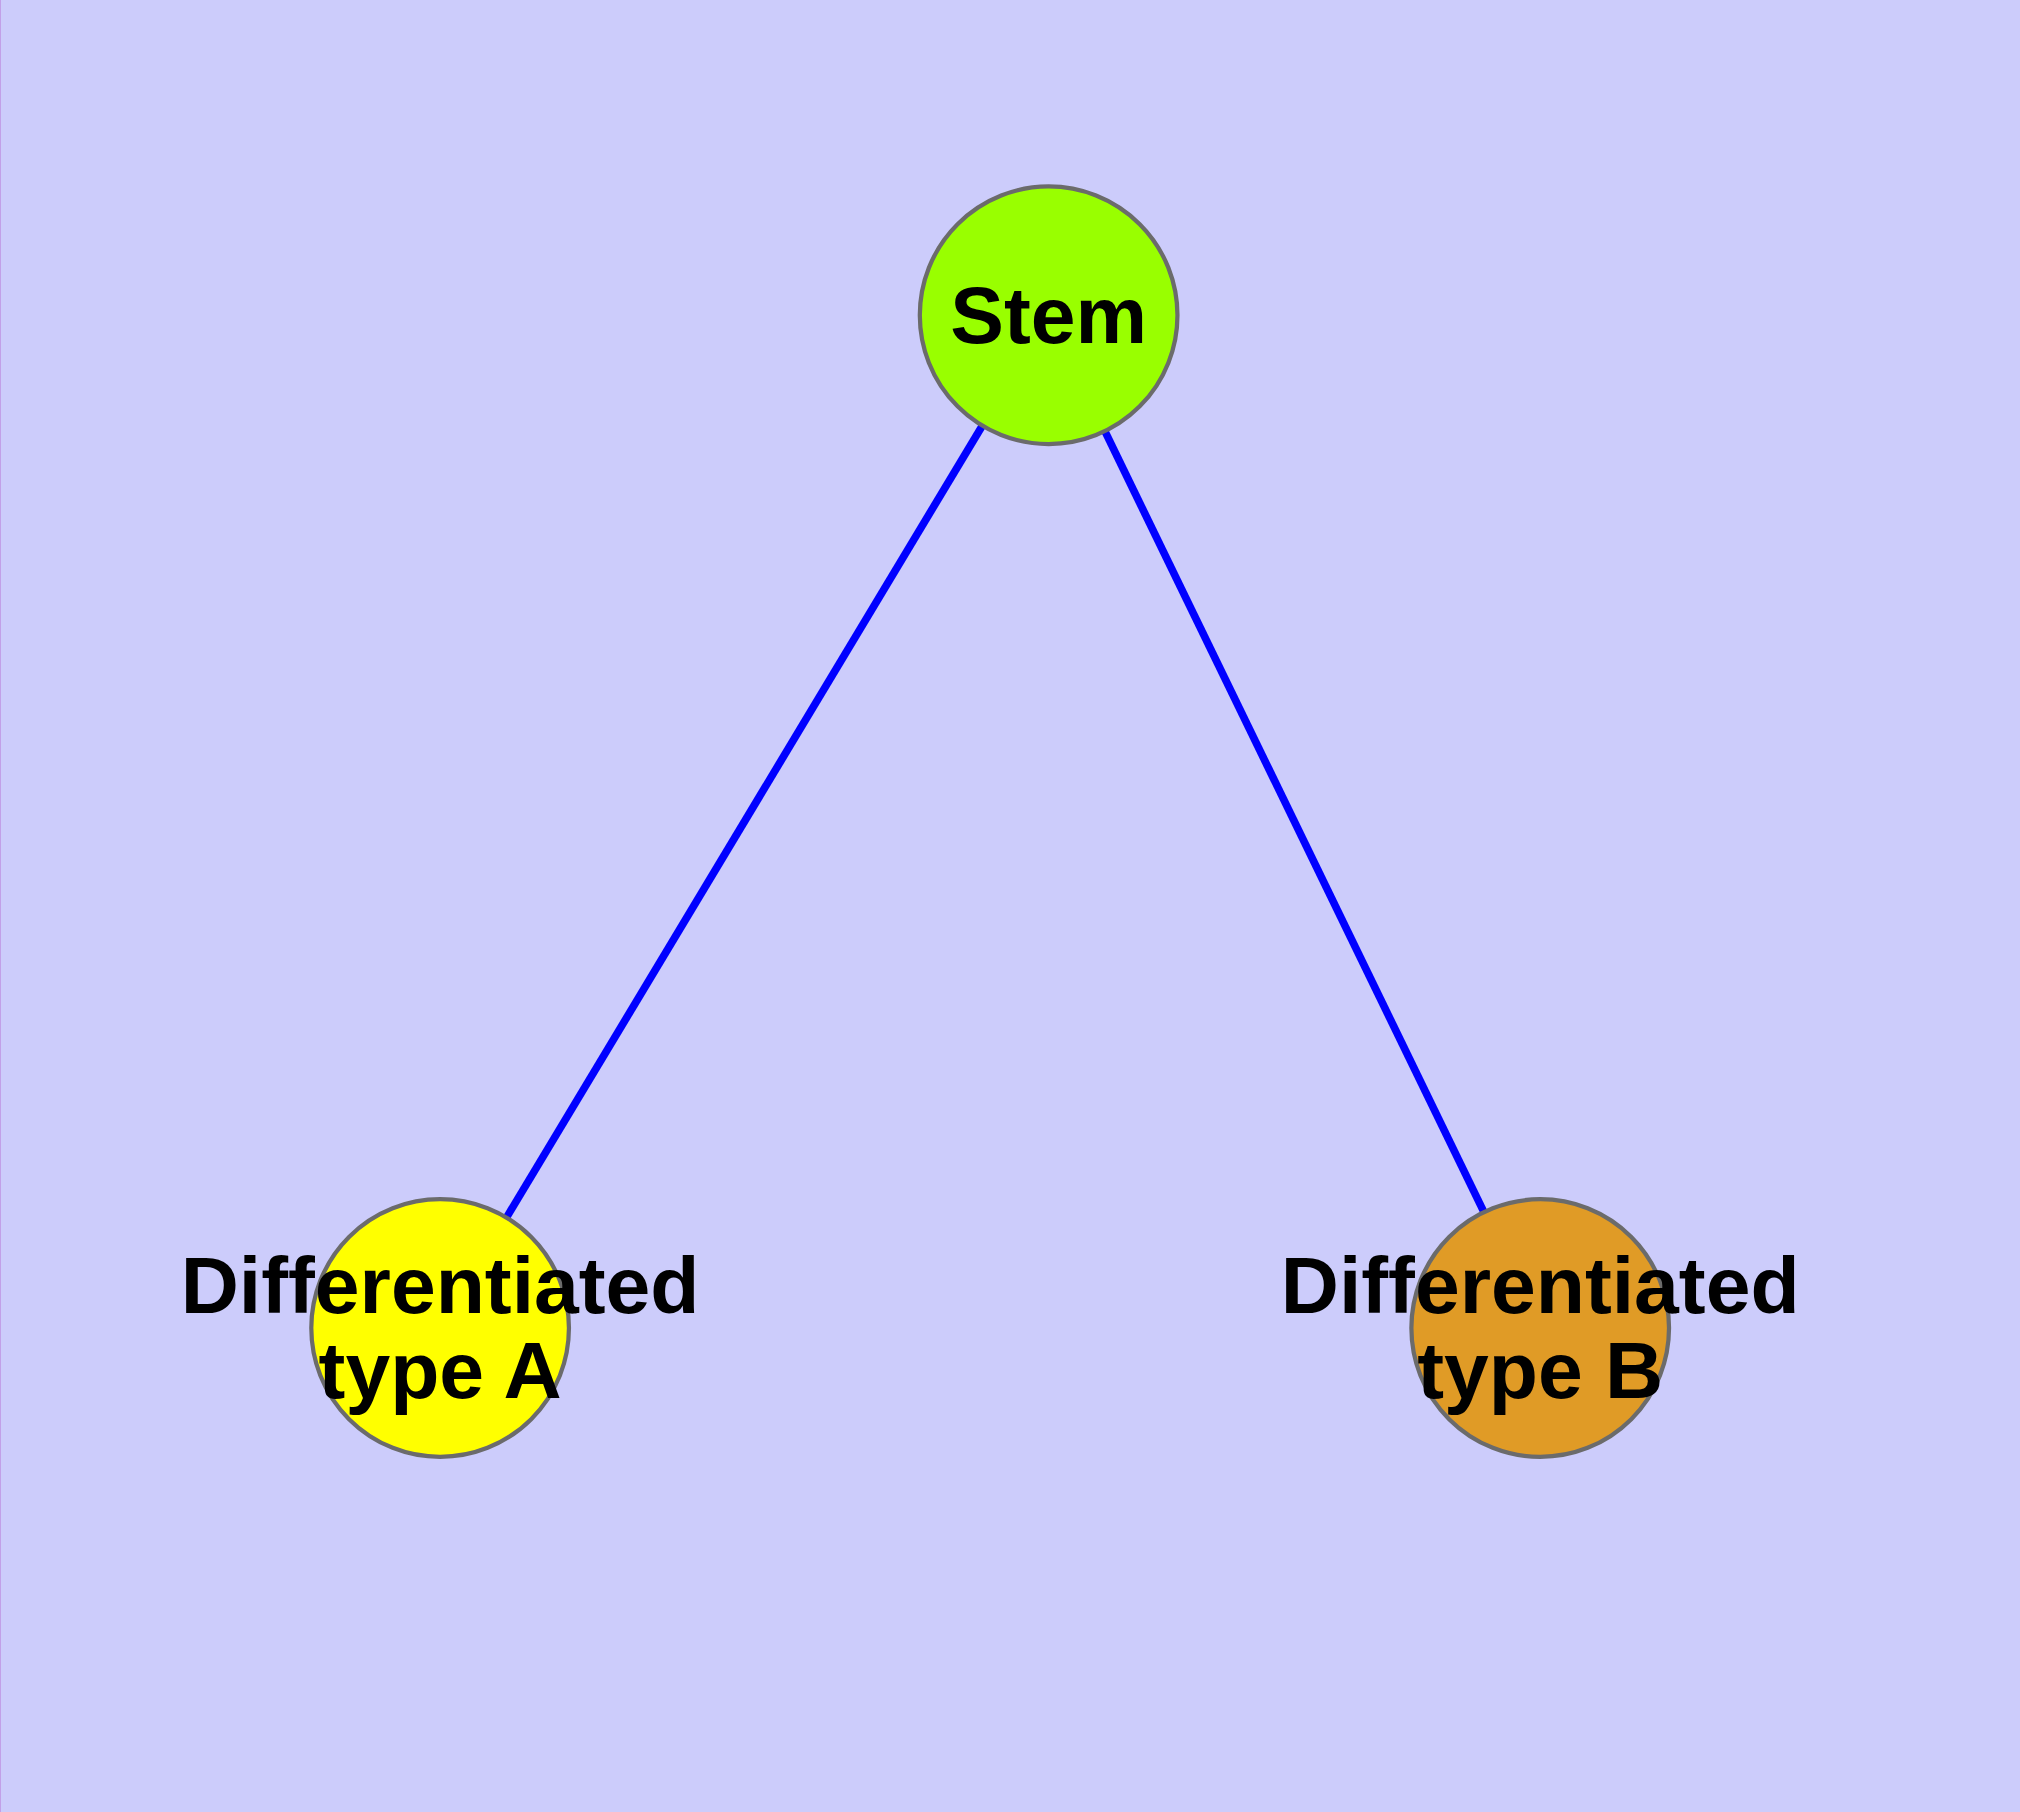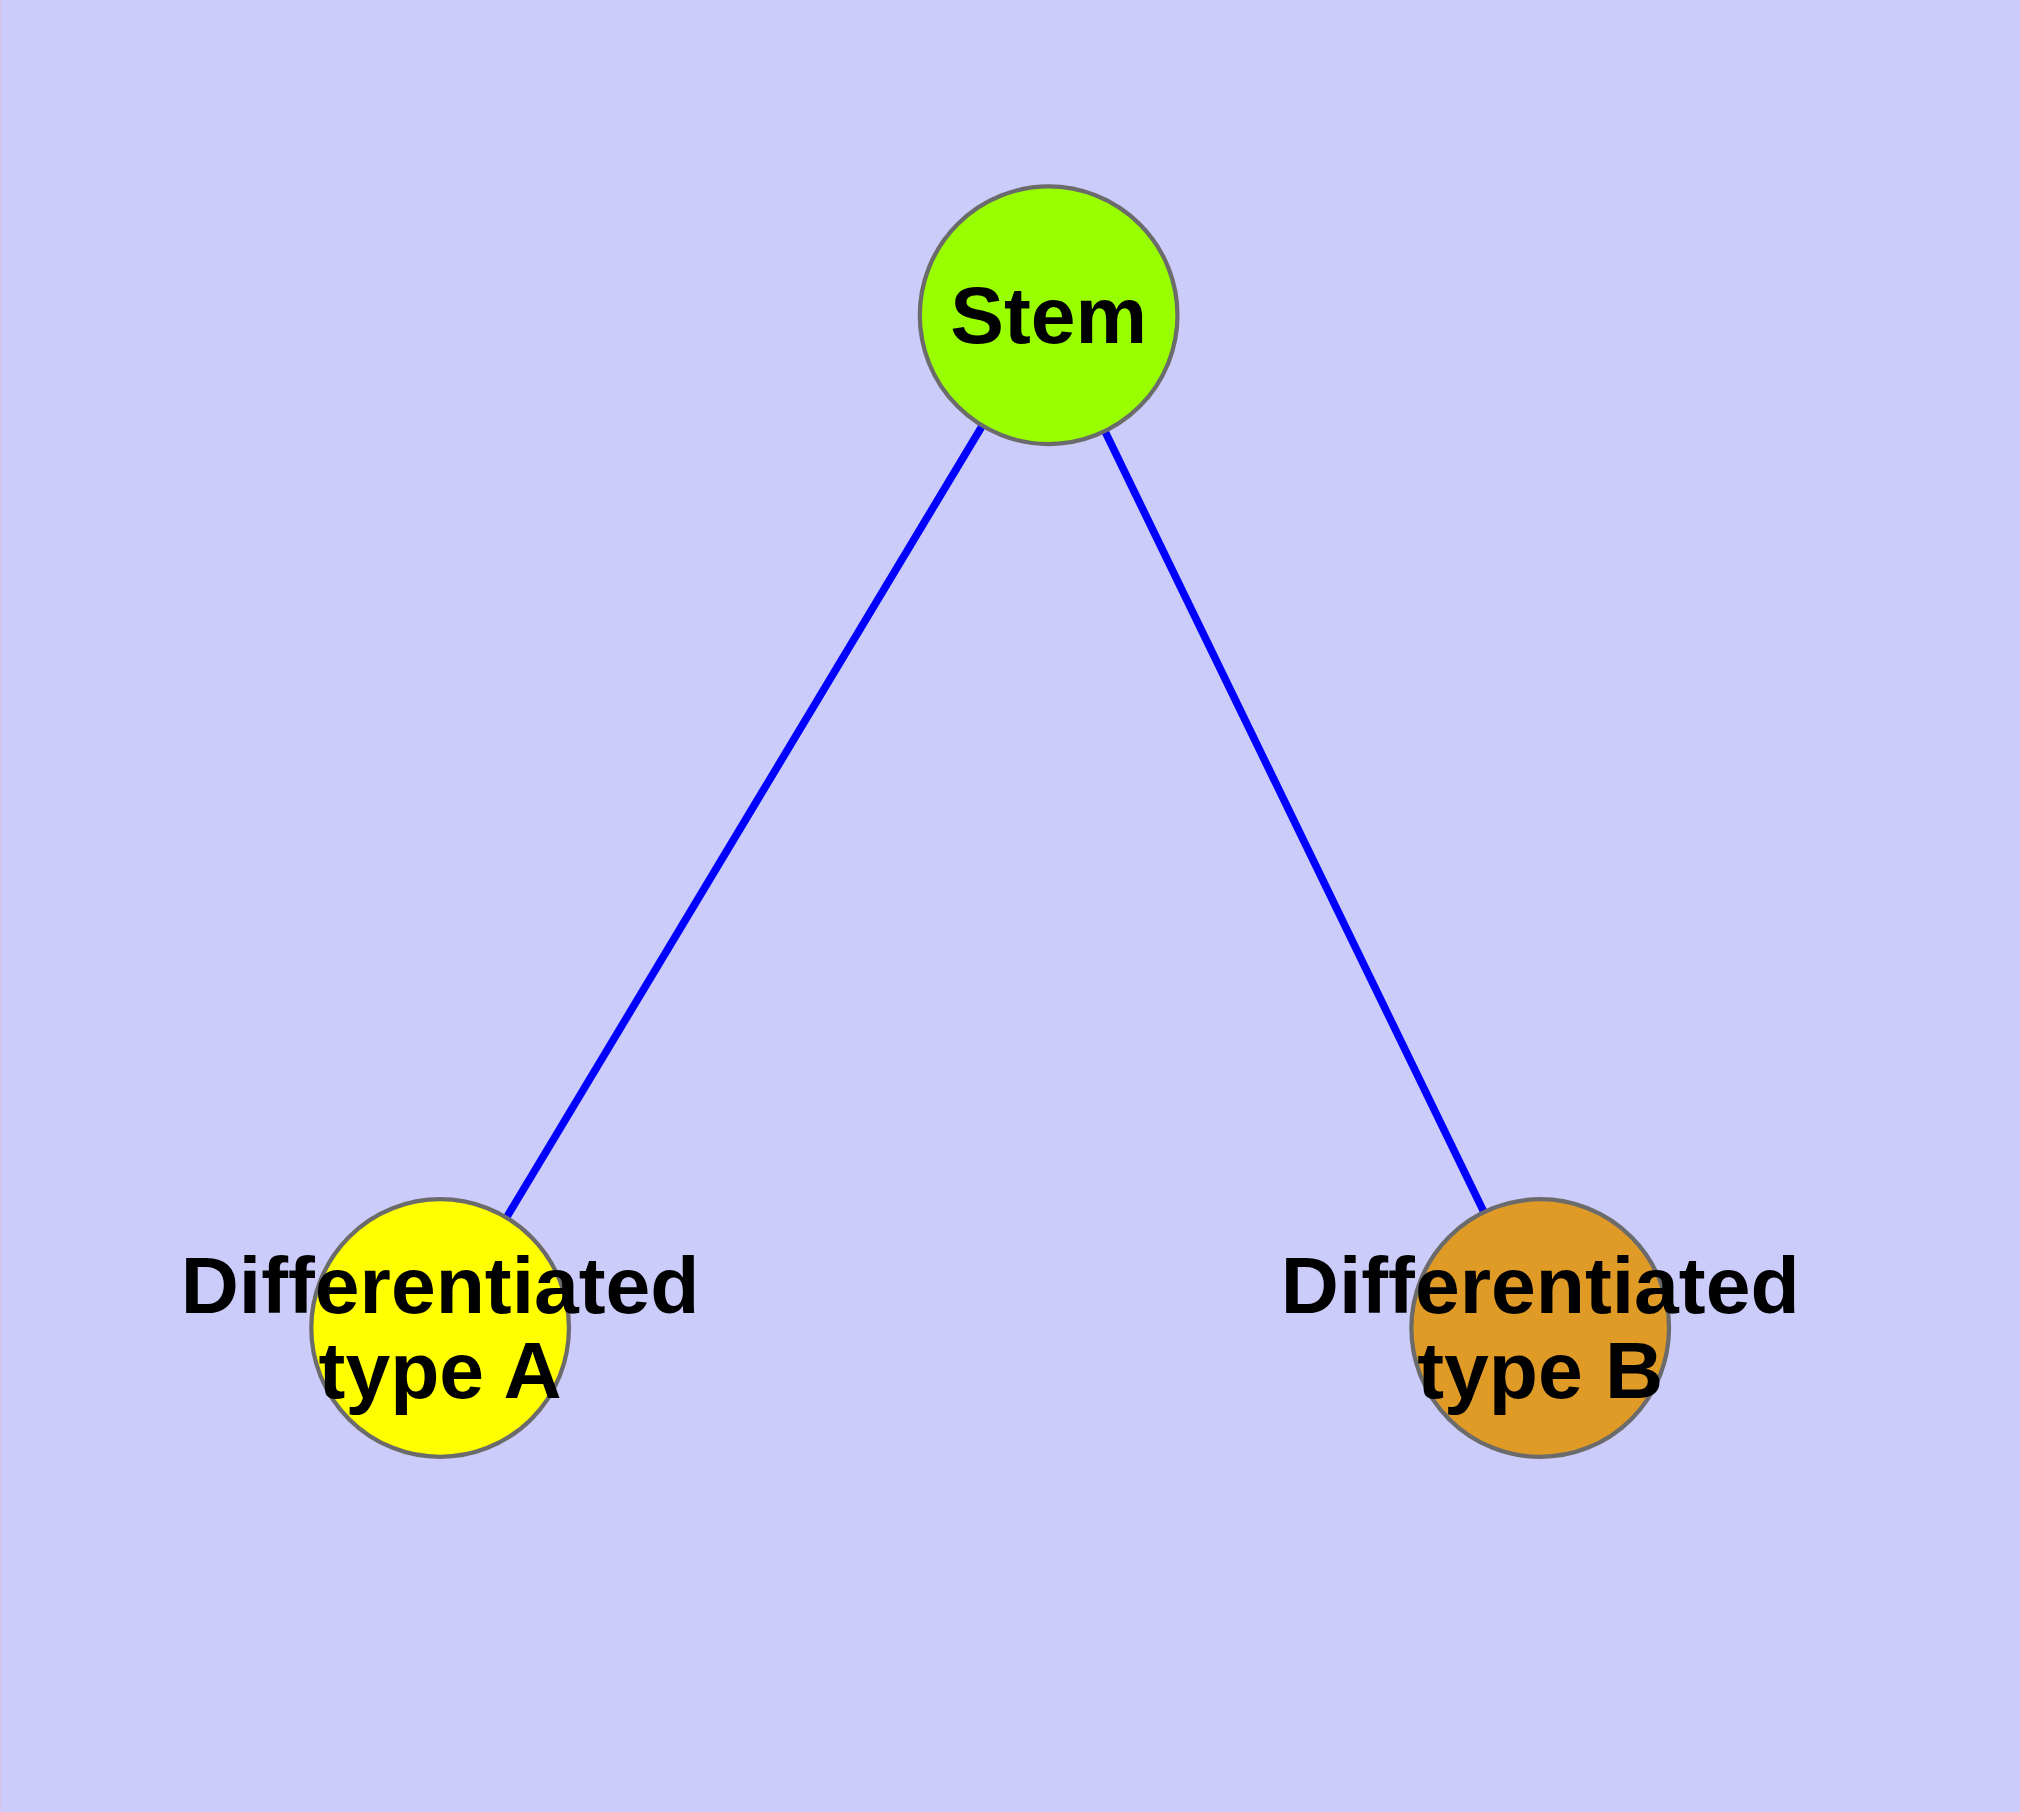--- a/index.html
+++ b/index.html
@@ -32,21 +32,21 @@
     fill: #000000;
     text-anchor: middle;
     dominant-baseline: middle;
     paint-order: normal;
     white-space: pre;
   }
 </style>
 </head>
 <body>
 
-<div id="stage" style="width: 1966px; height: 1812px; background: #fca5a5;">
+<div id="stage" style="width: 1966px; height: 1812px; background: #a21caf;">
   <svg id="graph-svg" viewBox="0 0 2384 2138" style="width: 2021px; height: 1812px;">
 
     <rect x="0" y="0" width="2384" height="2138" fill="#ccccfb"></rect>
 
     <g>
       <line stroke="#0000ff" stroke-width="9" stroke-linecap="butt" x1="1158.7164908821574" y1="502.2907986014233" x2="597.2835091178426" y2="1436.7092013985766"></line>
       <line stroke="#0000ff" stroke-width="9" stroke-linecap="butt" x1="1303.3697191965118" y1="508.7445076548823" x2="1750.6302808034882" y2="1430.2554923451178"></line>
     </g>
 
     <g>

